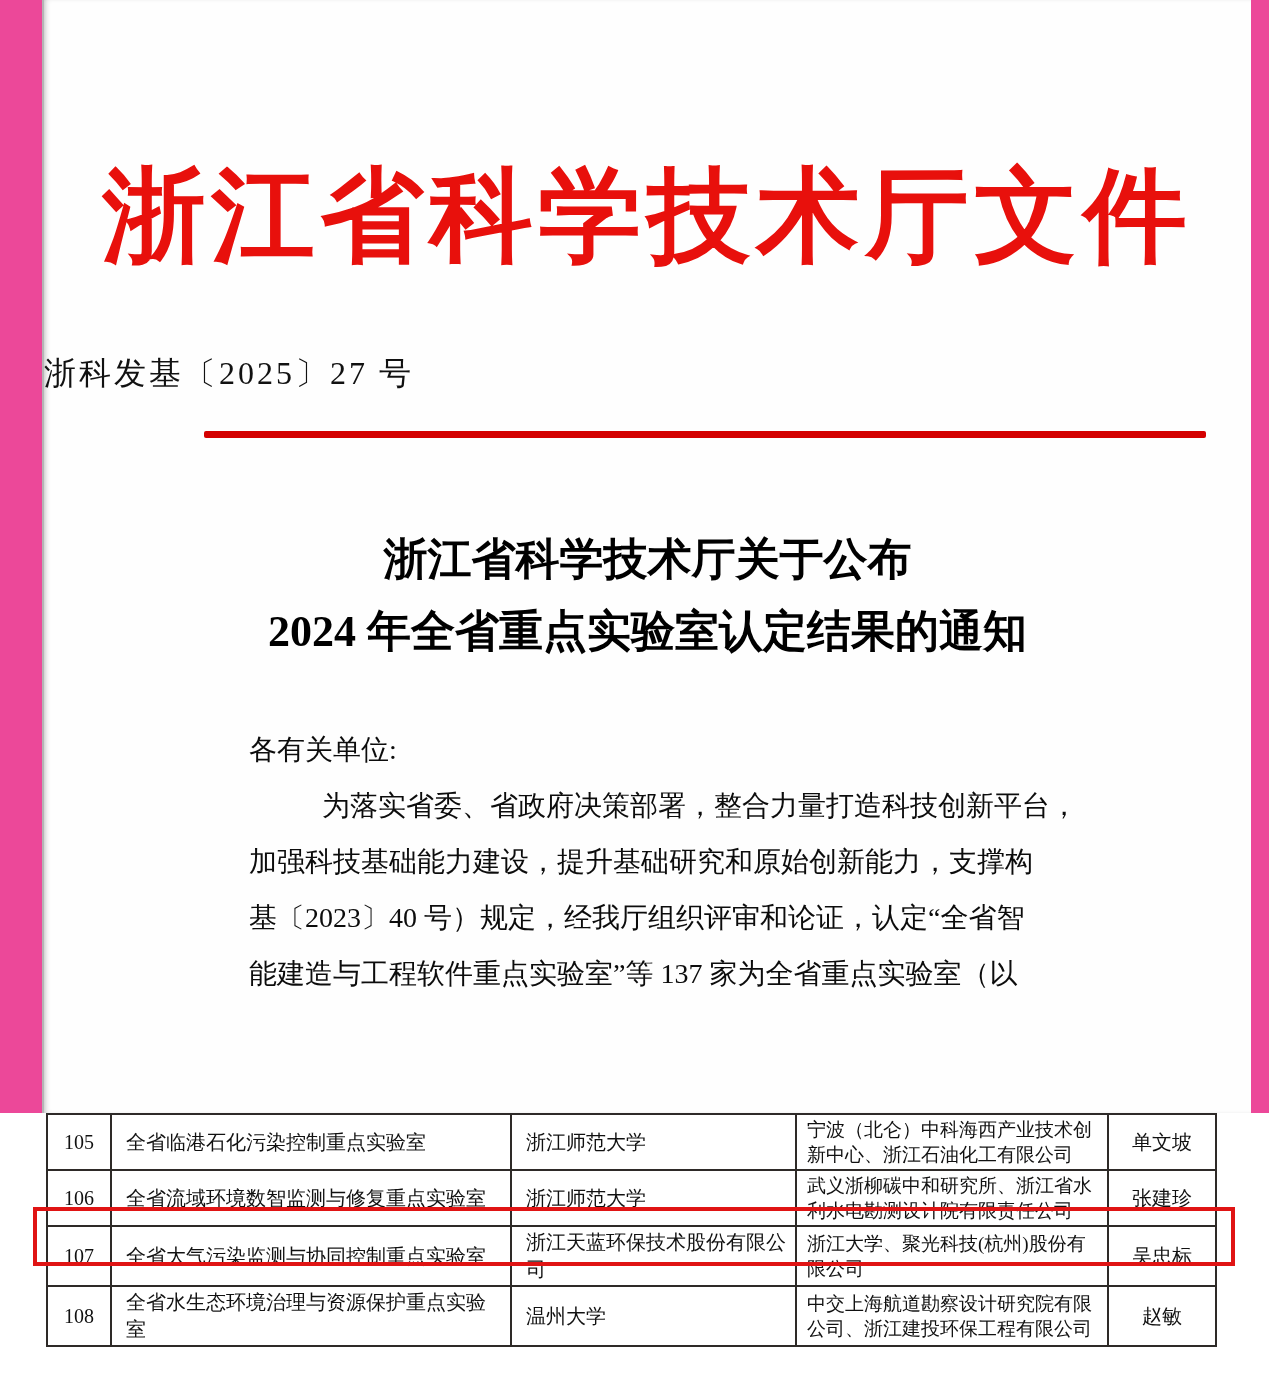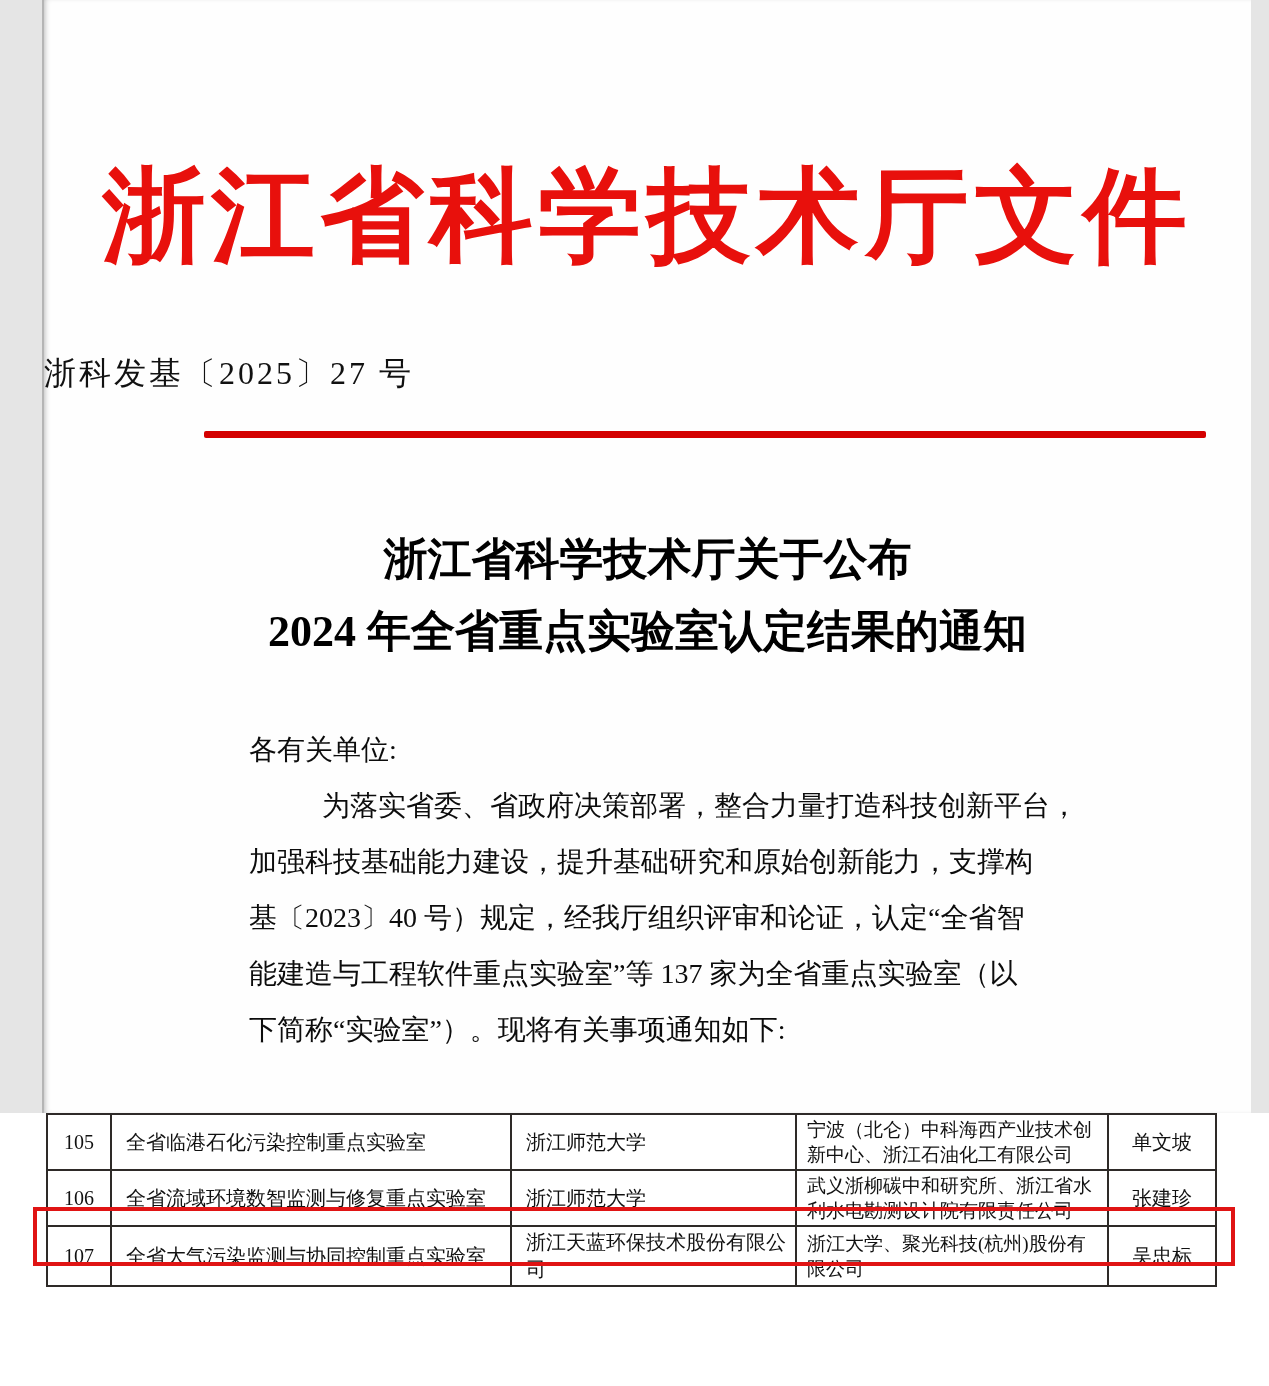--- a/index.html
+++ b/index.html
@@ -8,21 +8,21 @@
     position: relative;
     background: #ffffff;
     overflow: hidden;
     font-family: "Liberation Serif", "DejaVu Serif", serif;
     color: #1a1a1a;
   }
   
   .scan-top {
     position: absolute; left: 0; top: 0;
     width: 1269px; height: 1113px;
-    background: #e5e5e5;
+    background: #ec4899;
   }
   .paper {
     position: absolute; left: 42px; top: 0;
     width: 1207px; height: 1113px;
     background: #fefefe;
     border-left: 2px solid #b5b5b5;
     box-shadow: inset 4px 0 6px -4px rgba(0,0,0,.35);
   }
   .org-title {
     position: absolute; left: 0; top: 148px;
@@ -109,21 +109,20 @@
     <div class="notice-title">
       <div>浙江省科学技术厅关于公布</div>
       <div>2024 年全省重点实验室认定结果的通知</div>
     </div>
     <div class="body-block">
       <div class="body-line">各有关单位:</div>
       <div class="body-line indent">为落实省委、省政府决策部署，整合力量打造科技创新平台，</div>
       <div class="body-line">加强科技基础能力建设，提升基础研究和原始创新能力，支撑构</div>
       <div class="body-line">基〔2023〕40 号）规定，经我厅组织评审和论证，认定“全省智</div>
       <div class="body-line">能建造与工程软件重点实验室”等 137 家为全省重点实验室（以</div>
-      <div class="body-line">下简称“实验室”）。现将有关事项通知如下:</div>
     </div>
   </div>
 </div>
 
 <div class="table-section">
   <table class="lab-table">
     <colgroup>
       <col style="width:64px">
         <col style="width:400px">
         <col style="width:285px">
@@ -145,18 +144,25 @@
         <td class="c-part">武义浙柳碳中和研究所、浙江省水利水电勘测设计院有限责任公司</td>
         <td class="c-dir">张建珍</td>
       </tr>
       <tr>
         <td class="c-no">107</td>
         <td class="c-lab">全省大气污染监测与协同控制重点实验室</td>
         <td class="c-inst">浙江天蓝环保技术股份有限公司</td>
         <td class="c-part">浙江大学、聚光科技(杭州)股份有限公司</td>
         <td class="c-dir">吴忠标</td>
       </tr>
+      <tr>
+        <td class="c-no">108</td>
+        <td class="c-lab">全省水生态环境治理与资源保护重点实验室</td>
+        <td class="c-inst">温州大学</td>
+        <td class="c-part">中交上海航道勘察设计研究院有限公司、浙江建投环保工程有限公司</td>
+        <td class="c-dir">赵敏</td>
+      </tr>
     </tbody>
   </table>
 
 </div>
 
 <div class="highlight-box"></div>
 
 </body></html>

